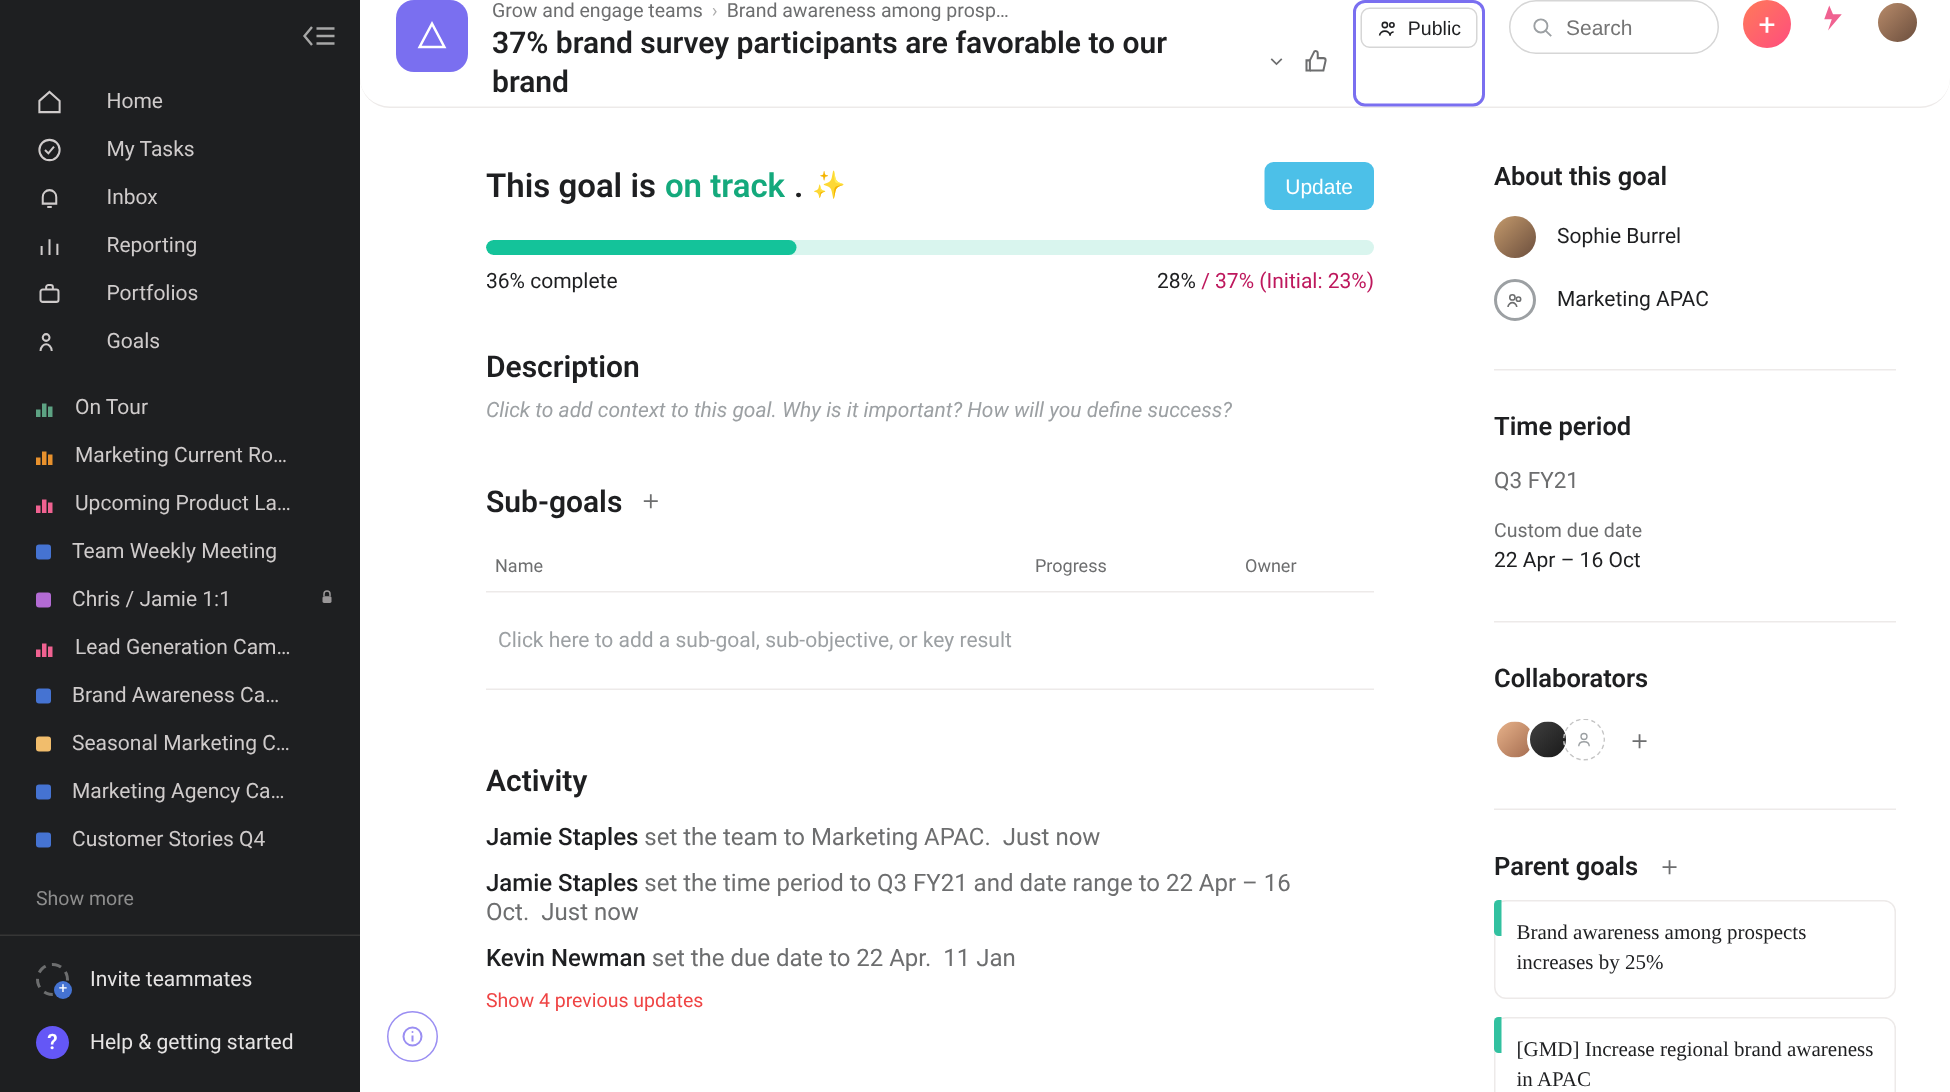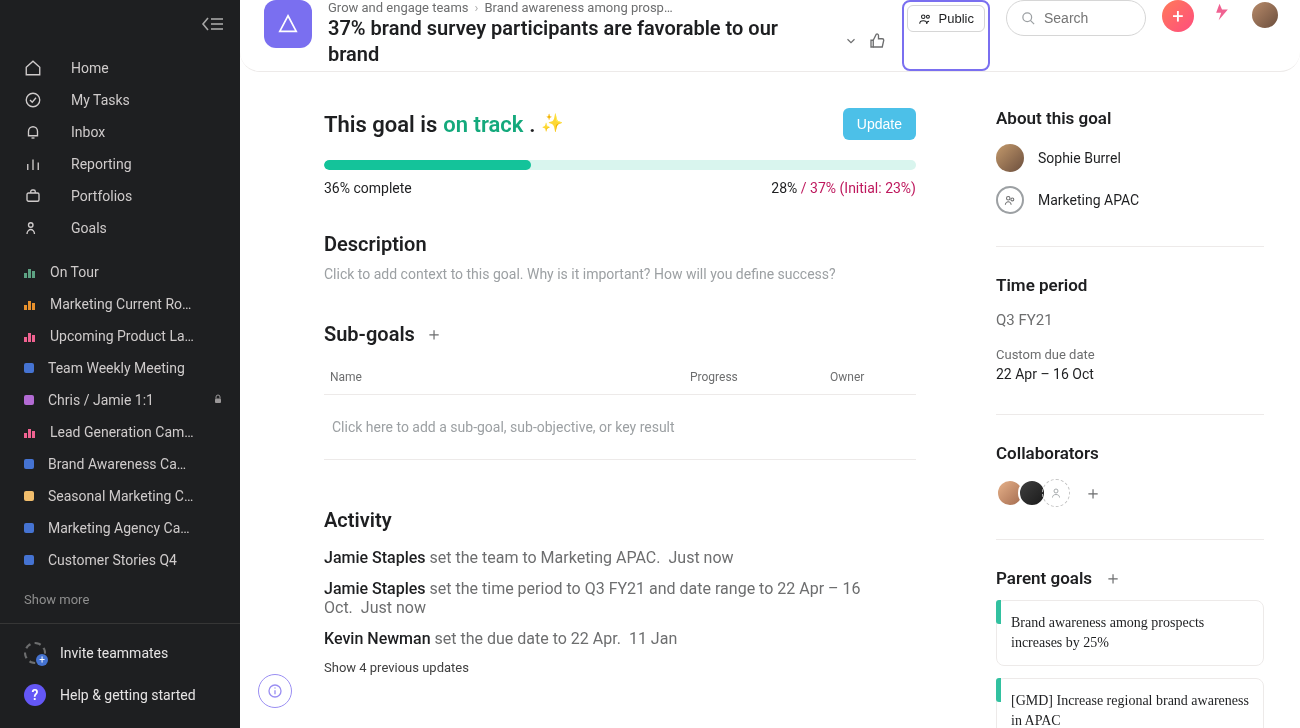--- a/index.html
+++ b/index.html
@@ -162,21 +162,21 @@
   }
   .progress-fill { height:100%; background:#14c39a; border-radius:5px; }
   .progress-meta {
     display:flex; justify-content:space-between; font-size:14px; color:#1e1f21;
     margin-bottom:36px;
   }
   .progress-meta .right { color:#1e1f21; }
   .progress-meta .muted { color:#be185d; }
 
   h2.section { font-size:20px; font-weight:600; margin-bottom:10px; }
-  .desc-placeholder { color:#9ca0a3; font-size:14px; margin-bottom:40px; cursor:text; }
+  .desc-placeholder { color:#9ca0a3; font-size:14px; margin-bottom:40px; cursor:text;font-style:italic; }
 
   .subgoals-head {
     display:flex; align-items:center; gap:10px; margin-bottom:14px;
   }
   .plus-icon {
     color:#6d6e6f; font-size:18px; cursor:pointer; line-height:1;
   }
   .subgoal-table-head {
     display:flex; color:#6d6e6f; font-size:12px; border-bottom:1px solid #edeae9;
     padding:10px 6px;
@@ -185,21 +185,21 @@
   .sg-col-prog { width:140px; }
   .sg-col-own { width:80px; }
   .subgoal-placeholder {
     padding:24px 8px; color:#9ca0a3; border-bottom:1px solid #edeae9;
     margin-bottom:48px; cursor:text;
   }
 
   .activity-item { font-size:16px; color:#6d6e6f; padding:6px 0; }
   .activity-item .who { color:#1e1f21; font-weight:500; }
   .activity-item .when { margin-left:8px; }
-  .show-prev { color:#404040; font-size:13px; cursor:pointer; padding-top:6px; }
+  .show-prev { color:#ef4444; font-size:13px; cursor:pointer; padding-top:6px; }
 
   
   .rc-section { margin-bottom:32px; }
   .rc-heading { font-size:17px; font-weight:600; margin-bottom:16px; }
   .owner-row, .team-row {
     display:flex; align-items:center; gap:14px; margin-bottom:14px;
   }
   .avatar-sm {
     width:28px; height:28px; border-radius:50%;
     background:linear-gradient(135deg,#c49a6c,#6b4e3d);

